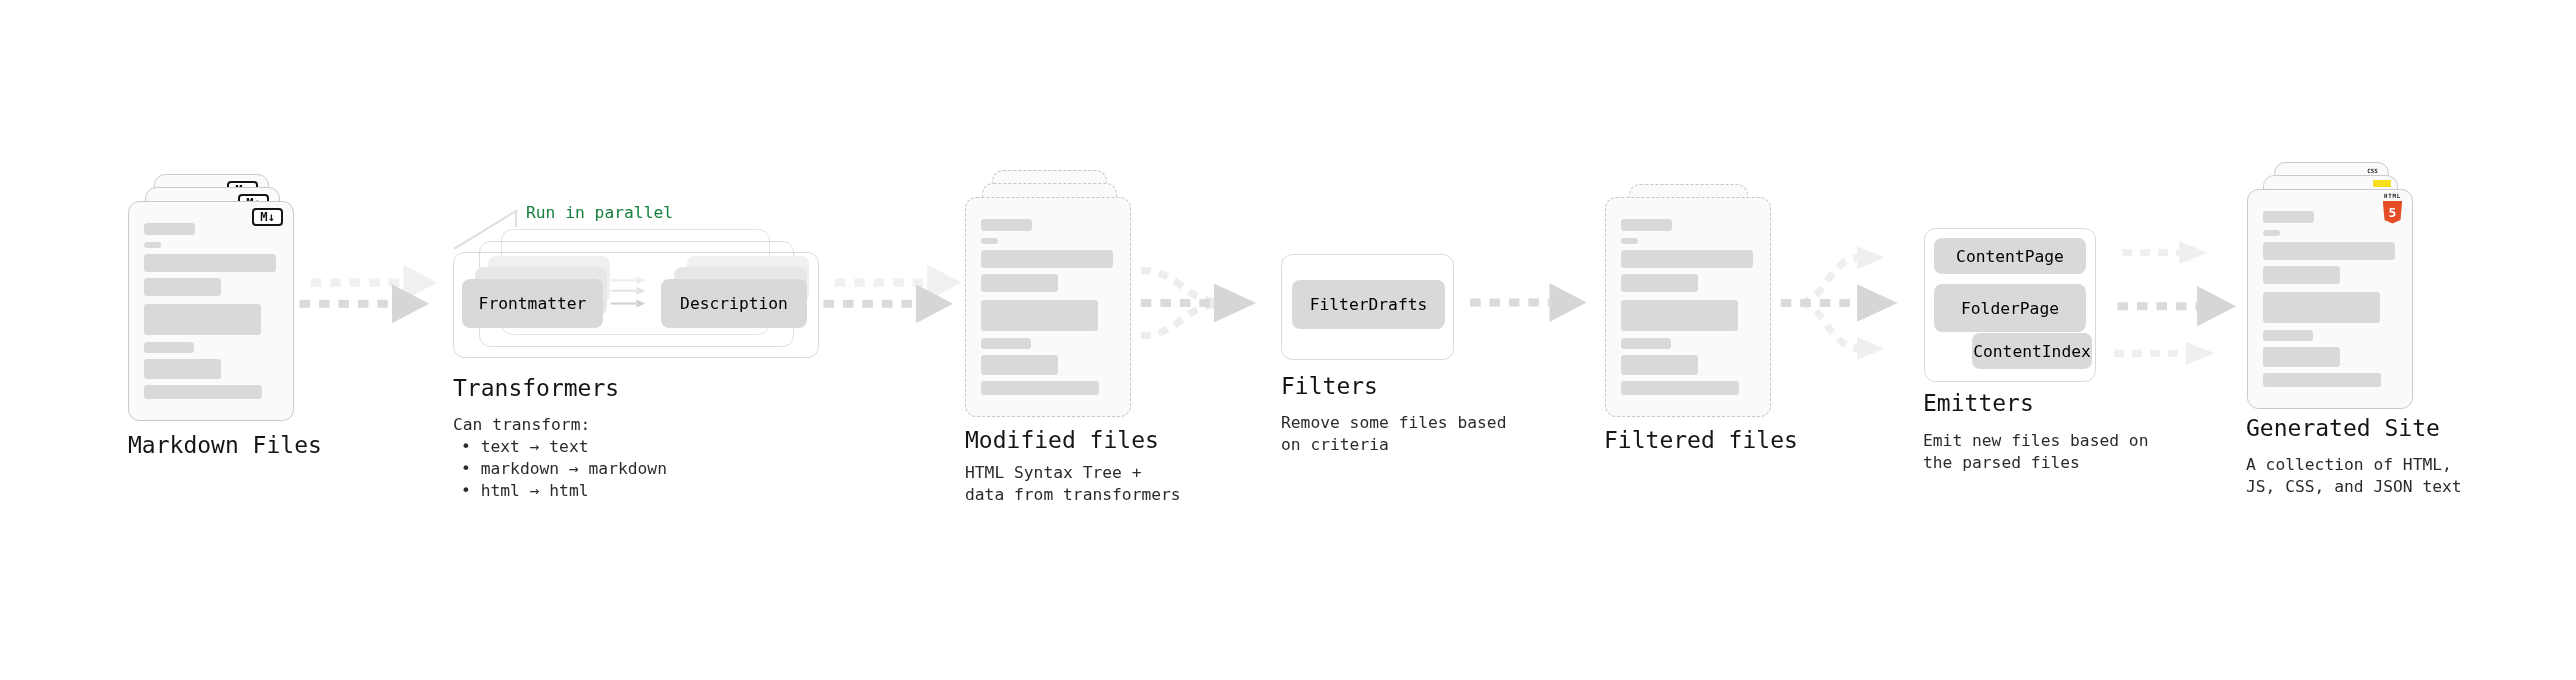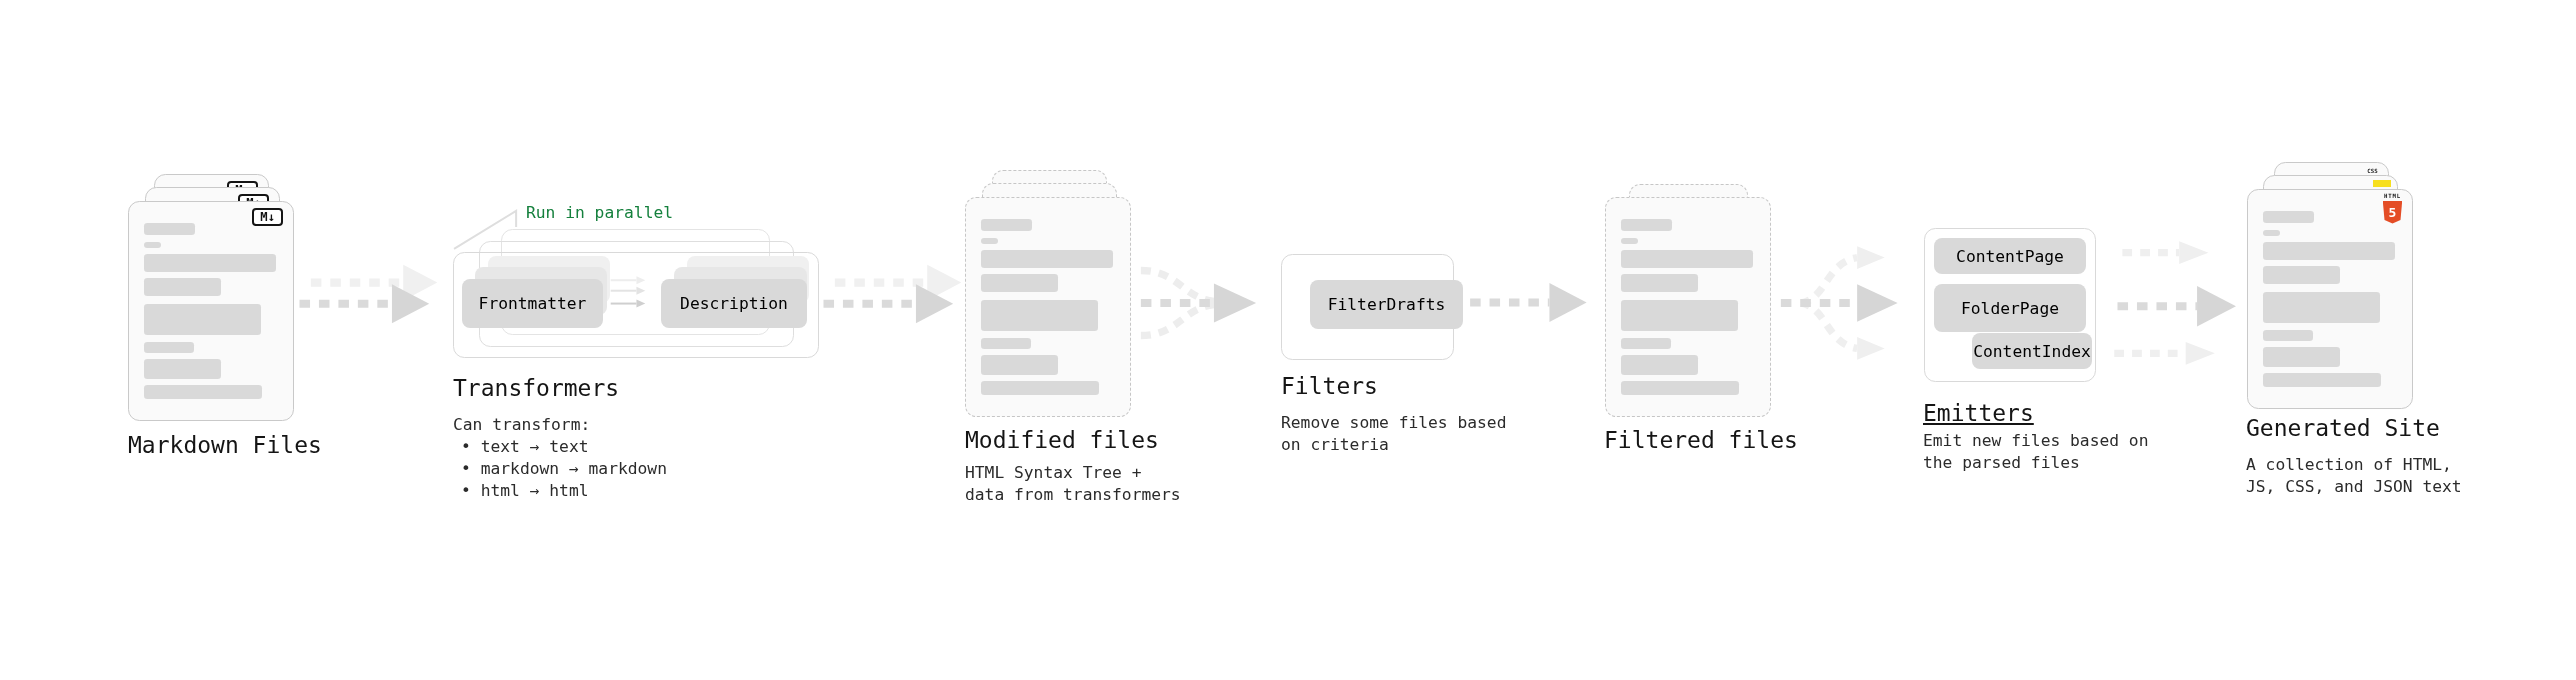--- a/index.html
+++ b/index.html
@@ -135,21 +135,21 @@
   <div class="body-text" style="left:965px;top:462px;"><span>HTML Syntax Tree +</span><br><span>data from transformers</span></div>
 
   <svg class="abs" style="left:1136px;top:254px;" width="134" height="98" viewBox="0 0 165 120">
     <path d="M6,20 C52,20 58,54 96,58" fill="none" stroke="#ededed" stroke-width="9" stroke-dasharray="12 10"></path>
     <path d="M6,100 C52,100 58,66 96,62" fill="none" stroke="#ededed" stroke-width="9" stroke-dasharray="12 10"></path>
     <line x1="6" y1="60" x2="92" y2="60" stroke="#dadada" stroke-width="10" stroke-dasharray="13 11"></line>
     <polygon points="96,36 96,84 148,60" fill="#d6d6d6"></polygon>
   </svg>
 
   <div class="frame" style="left:1281px;top:254px;width:173px;height:106px;"></div>
-  <div class="pill" style="left:1292px;top:280px;width:153px;height:49px;margin-left:18px;">FilterDrafts</div>
+  <div class="pill" style="left:1292px;top:280px;width:153px;height:49px;">FilterDrafts</div>
   <div class="title" style="left:1281px;top:373px;">Filters</div>
   <div class="body-text" style="left:1281px;top:412px;"><span>Remove some files based</span><br><span>on criteria</span></div>
 
   <svg class="abs" style="left:1465px;top:258px;" width="130" height="89" viewBox="0 0 160 110">
     <line x1="6" y1="55" x2="104" y2="55" stroke="#dadada" stroke-width="10" stroke-dasharray="13 11"></line>
     <polygon points="104,31 104,79 150,55" fill="#d6d6d6"></polygon>
   </svg>
 
   <div class="doc-card dashed" style="left:1629px;top:184px;width:119px;"></div>
   <div class="doc-card dashed" style="left:1605px;top:197px;">
@@ -170,21 +170,21 @@
     <path d="M30,80 C62,84 62,130 100,136" fill="none" stroke="#efefef" stroke-width="9" stroke-dasharray="12 10"></path>
     <polygon points="100,122 100,150 134,136" fill="#efefef"></polygon>
     <line x1="6" y1="80" x2="100" y2="80" stroke="#dadada" stroke-width="10" stroke-dasharray="13 11"></line>
     <polygon points="100,57 100,103 150,80" fill="#d6d6d6"></polygon>
   </svg>
 
   <div class="frame" style="left:1924px;top:228px;width:172px;height:154px;"></div>
   <div class="pill" style="left:1934px;top:238px;width:152px;height:36px;">ContentPage</div>
   <div class="pill" style="left:1934px;top:284px;width:152px;height:48px;">FolderPage</div>
   <div class="pill" style="left:1972px;top:333px;width:120px;height:36px;">ContentIndex</div>
-  <div class="title" style="left:1923px;top:400px;text-decoration:underline;">Emitters</div>
+  <div class="title" style="left:1923px;top:390px;">Emitters</div>
   <div class="body-text" style="left:1923px;top:430px;"><span>Emit new files based on</span><br><span>the parsed files</span></div>
 
   <svg class="abs" style="left:2111px;top:234px;" width="138" height="138" viewBox="0 0 170 170">
     <line x1="14" y1="23" x2="84" y2="23" stroke="#efefef" stroke-width="9" stroke-dasharray="12 10"></line>
     <polygon points="84,9 84,37 120,23" fill="#efefef"></polygon>
     <line x1="8" y1="89" x2="106" y2="89" stroke="#dadada" stroke-width="10" stroke-dasharray="13 11"></line>
     <polygon points="106,64 106,114 154,89" fill="#d6d6d6"></polygon>
     <line x1="4" y1="147" x2="92" y2="147" stroke="#efefef" stroke-width="9" stroke-dasharray="12 10"></line>
     <polygon points="92,133 92,161 128,147" fill="#efefef"></polygon>
   </svg>

